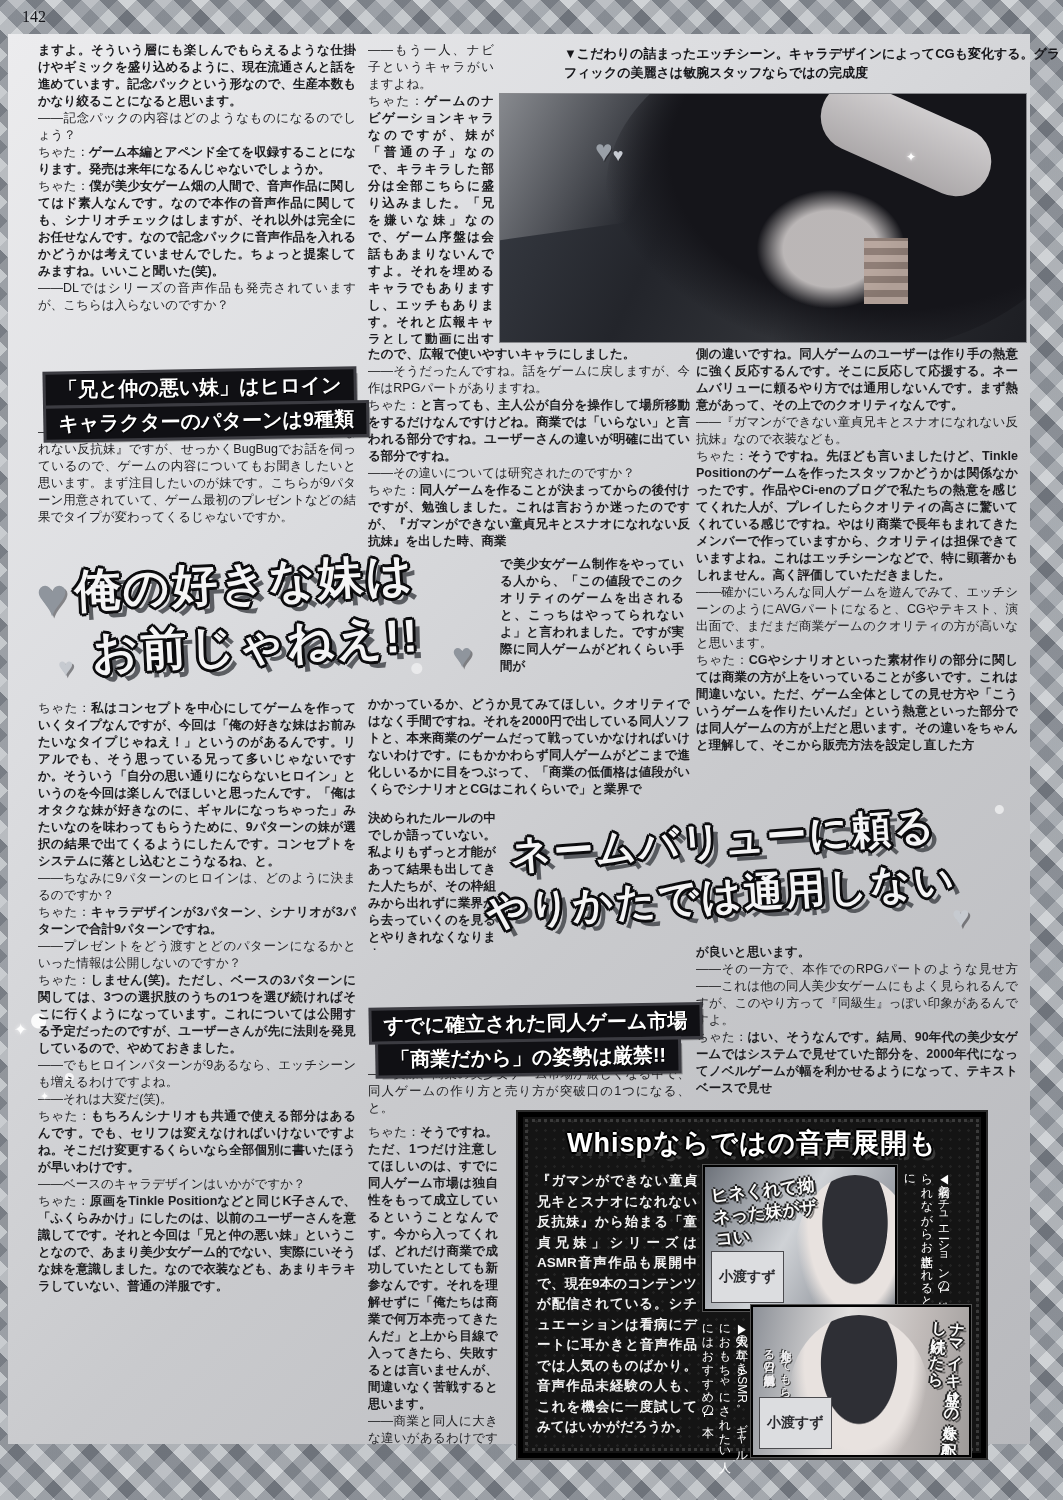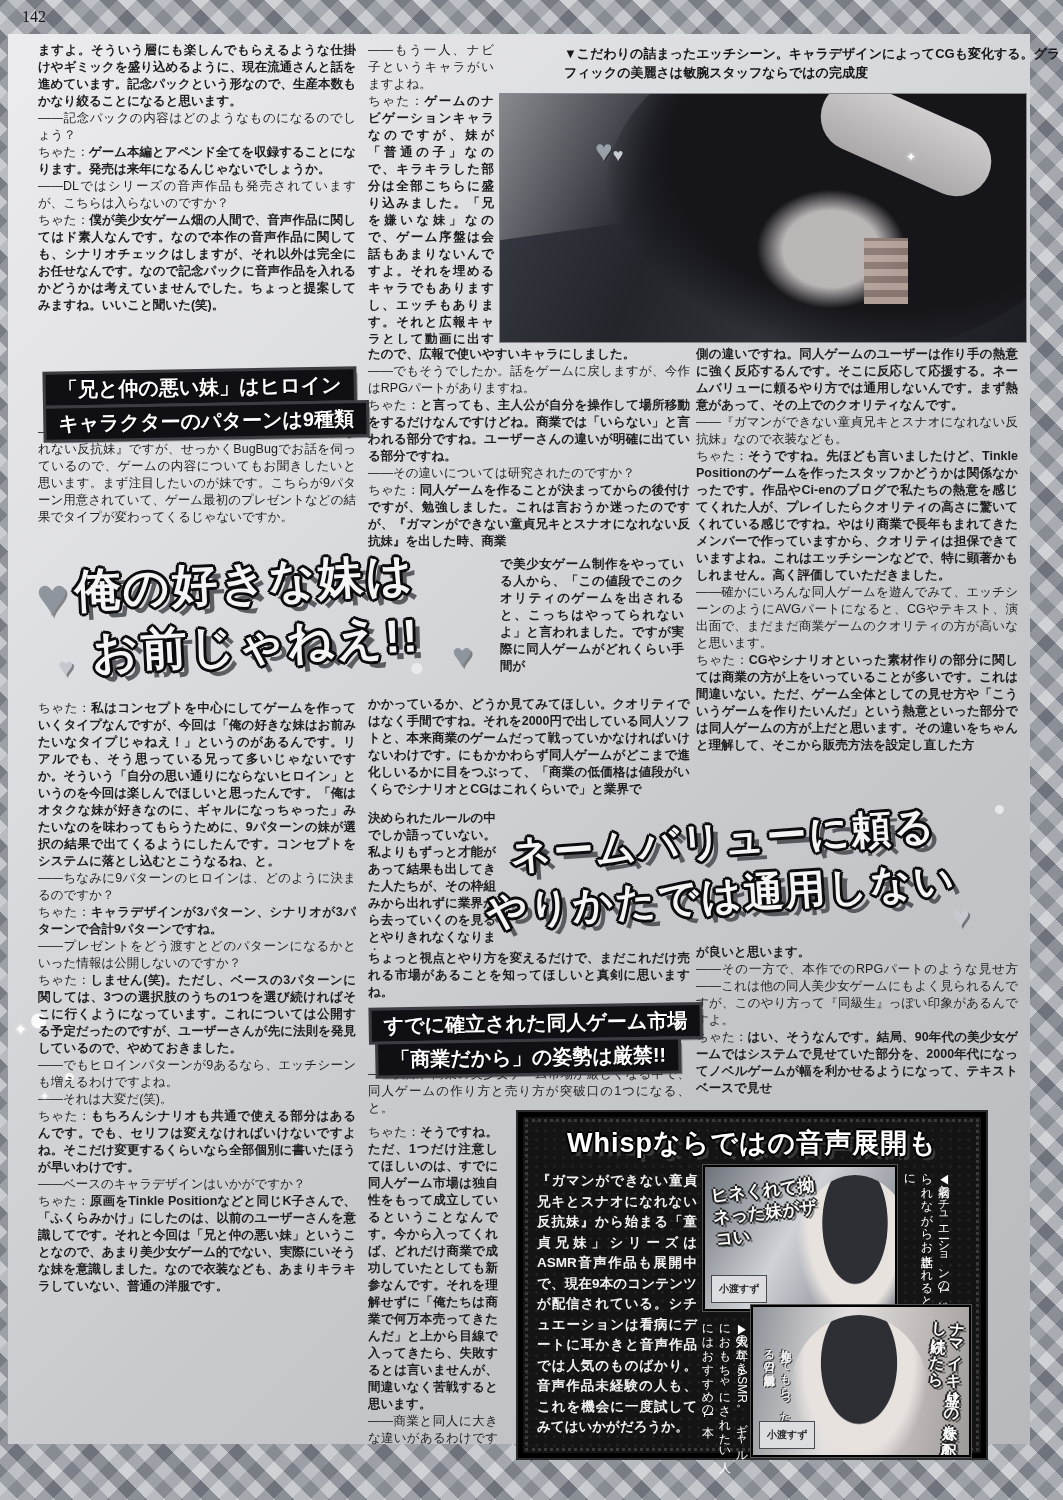--- a/index.html
+++ b/index.html
@@ -72,37 +72,37 @@
   .whisp-body { position: absolute; font-size: 13.5px; font-weight: 700; line-height: 20.5px; color: #f2f2f2; text-align: justify; }
   .vcap { position: absolute; writing-mode: vertical-rl; font-size: 12px; line-height: 17px; color: #ffffff; font-weight: 400; }
   .cover { position: absolute; overflow: hidden; box-shadow: 0 0 0 2px #000, 0 0 0 3px #555; }
   .cover.c1 { background: linear-gradient(120deg, #6d727a 0%, #cfd2d6 45%, #9b9fa6 75%, #7c8188 100%); }
   .cover.c2 { background: linear-gradient(100deg, #8d9198 0%, #e2e0df 40%, #c2bcba 70%, #9d9a99 100%); }
   .cover .ctitle { position: absolute; font-weight: 900; color: #fafafa; text-shadow: 2px 0 0 #222, -2px 0 0 #222, 0 2px 0 #222, 0 -2px 0 #222, 3px 3px 0 rgba(0,0,0,.4); }
   .cover.c1 .ctitle { left: 8px; top: 12px; font-size: 17px; transform: rotate(-6deg); width: 120px; line-height: 1.3; }
   .cover.c2 .ctitle { right: 6px; top: 4px; font-size: 15px; writing-mode: vertical-rl; transform: rotate(4deg); line-height: 1.2; height: 130px; }
   .cover .csub { position: absolute; left: 8px; top: 34px; font-weight: 700; color: #efeef0; font-size: 11px; writing-mode: vertical-rl; line-height: 1.5; height: 100px; text-shadow: 1px 1px 0 #333, -1px -1px 0 #333; }
   .cover .girl { position: absolute; right: -20px; top: 8px; width: 120px; height: 160px; border-radius: 50% 50% 40% 40%; background: radial-gradient(ellipse at 50% 30%, #2e2f35 0 38%, #e8e2df 39% 55%, rgba(232,226,223,0) 70%); }
-  .badge { position: absolute; left: 6px; bottom: 6px; background: #dcdde0; color: #2a2a2e; font-size: 10px; font-weight: 700; padding: 6px 7px; border: 1px solid #4a4a4e; }
+  .badge { position: absolute; left: 6px; bottom: 6px; background: #dcdde0; color: #2a2a2e; font-size: 14px; font-weight: 700; padding: 16px 7px; border: 1px solid #4a4a4e; }
   .spark { position: absolute; color: #fff; text-shadow: 0 0 4px rgba(255,255,255,.9); z-index: 3; }
 </style>
 </head>
 <body>
 
 <div class="page">
   <div class="content"></div>
   <div class="pageno">142</div>
 
   <div class="tblock" style="left:38px; top:42px; width:318px; height:330px;">
 
   <p class="para a"><span>ますよ。そういう層にも楽しんでもらえるような仕掛けやギミックを盛り込めるように、現在流通さんと話を進めています。記念パックという形なので、生産本数もかなり絞ることになると思います。</span></p>
       <p class="para q"><span>――記念パックの内容はどのようなものになるのでしょう？</span></p>
       <p class="para a"><b class="spk">ちゃた：</b><span>ゲーム本編とアペンド全てを収録することになります。発売は来年になるんじゃないでしょうか。</span></p>
+      <p class="para a"><b class="spk">ちゃた：</b><span>僕が美少女ゲーム畑の人間で、音声作品に関してはド素人なんです。なので本作の音声作品に関しても、シナリオチェックはしますが、それ以外は完全にお任せなんです。なので記念パックに音声作品を入れるかどうかは考えていませんでした。ちょっと提案してみますね。いいこと聞いた(笑)。</span></p>
       <p class="para q"><span>――DLではシリーズの音声作品も発売されていますが、こちらは入らないのですか？</span></p>
-      <p class="para a"><b class="spk">ちゃた：</b><span>僕が美少女ゲーム畑の人間で、音声作品に関してはド素人なんです。なので本作の音声作品に関しても、シナリオチェックはしますが、それ以外は完全にお任せなんです。なので記念パックに音声作品を入れるかどうかは考えていませんでした。ちょっと提案してみますね。いいこと聞いた(笑)。</span></p>
     </div>
 
   <div class="ribbon" style="left:46px; top:372px; width:308px;">
     <span class="rline">「兄と仲の悪い妹」はヒロイン</span>
     <span class="rline">キャラクターのパターンは9種類</span>
   </div>
 
   <div class="tblock" style="left:38px; top:424px; width:318px; height:128px;">
 
   <p class="para q"><span>――そんな『ガマンができない童貞兄キとスナオになれない反抗妹』ですが、せっかくBugBugでお話を伺っているので、ゲームの内容についてもお聞きしたいと思います。まず注目したいのが妹です。こちらが9パターン用意されていて、ゲーム最初のプレゼントなどの結果でタイプが変わってくるじゃないですか。</span></p>
@@ -143,21 +143,21 @@
     <div class="hair"></div>
     <div class="face"></div>
     <div class="arm"></div>
     <div class="heartclip">♥<small>♥</small></div>
     <div class="mosaic"></div>
   </div>
 
   <div class="tblock" style="left:368px; top:346px; width:322px; height:208px;">
 
   <p class="para a"><span>たので、広報で使いやすいキャラにしました。</span></p>
-      <p class="para q"><span>――でもそうでしたか。話をゲームに戻しますが、今作はRPGパートがありますね。</span></p>
+      <p class="para q"><span>――そうだったんですね。話をゲームに戻しますが、今作はRPGパートがありますね。</span></p>
       <p class="para a"><b class="spk">ちゃた：</b><span>と言っても、主人公が自分を操作して場所移動をするだけなんですけどね。商業では「いらない」と言われる部分ですね。ユーザーさんの違いが明確に出ている部分ですね。</span></p>
       <p class="para q"><span>――その違いについては研究されたのですか？</span></p>
       <p class="para a"><b class="spk">ちゃた：</b><span>同人ゲームを作ることが決まってからの後付けですが、勉強しました。これは言おうか迷ったのですが、『ガマンができない童貞兄キとスナオになれない反抗妹』を出した時、商業</span></p>
     </div>
 
   <div class="tblock" style="left:500px; top:556px; width:184px; height:138px;">
 
   <p class="para a"><span>で美少女ゲーム制作をやっている人から、「この値段でこのクオリティのゲームを出されると、こっちはやってられないよ」と言われました。ですが実際に同人ゲームがどれくらい手間が</span></p>
     </div>
 
@@ -171,24 +171,20 @@
   <p class="para a"><span>決められたルールの中でしか語っていない。私よりもずっと才能があって結果も出してきた人たちが、その枠組みから出れずに業界から去っていくのを見るとやりきれなくなります。</span></p>
     </div>
 
   <span class="heart" style="left:520px; top:828px; font-size:46px;">♥</span>
   <span class="heart" style="left:952px; top:900px; font-size:30px; color:#c6cad0;">♥</span>
   <div class="bigtitle" style="left:512px; top:812px; font-size:40px; transform:rotate(-4deg);">
     <span>ネームバリューに頼る</span>
     <span class="l2" style="margin-left:-28px;">やりかたでは通用しない</span>
   </div>
 
-  <div class="tblock" style="left:368px; top:950px; width:322px; height:54px;">
-
-  <p class="para a"><span>ちょっと視点とやり方を変えるだけで、まだこれだけ売れる市場があることを知ってほしいと真剣に思いますね。</span></p>
-    </div>
 
   <div class="ribbon" style="left:372px; top:1008px; width:312px;">
     <span class="rline">すでに確立された同人ゲーム市場</span>
     <span class="rline">「商業だから」の姿勢は厳禁!!</span>
   </div>
 
   <div class="tblock" style="left:368px; top:1066px; width:322px; height:56px;">
 
   <p class="para q"><span>――実際、商業の美少女ゲーム市場が厳しくなる中で、同人ゲームの作り方と売り方が突破口の1つになる、と。</span></p>
     </div>

